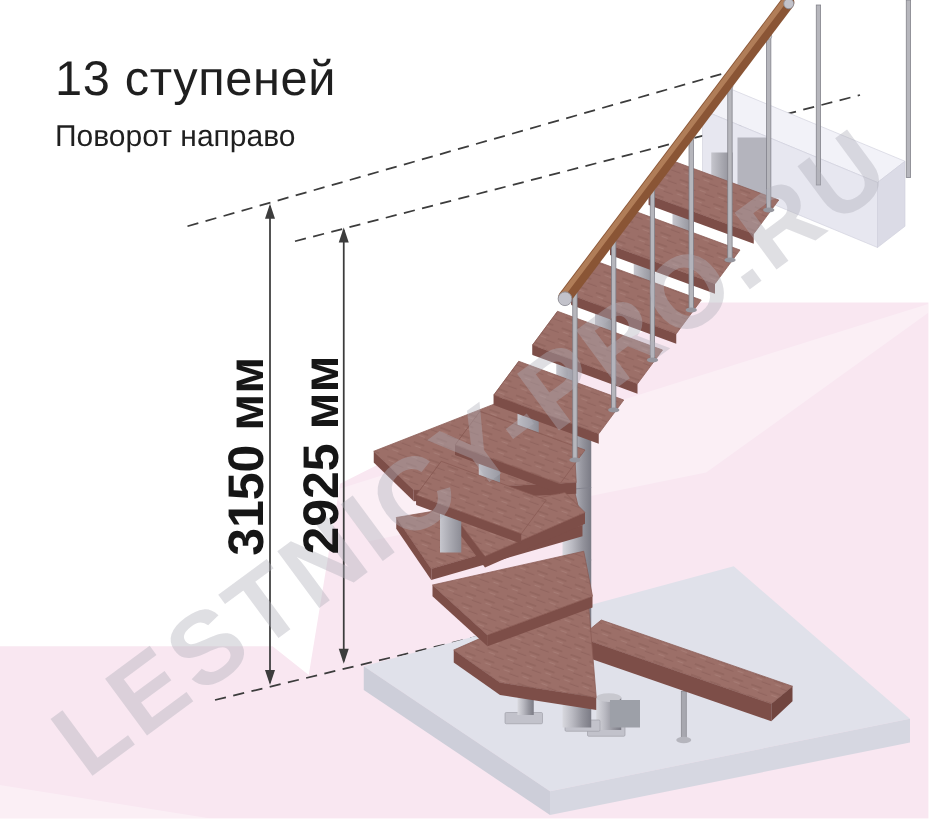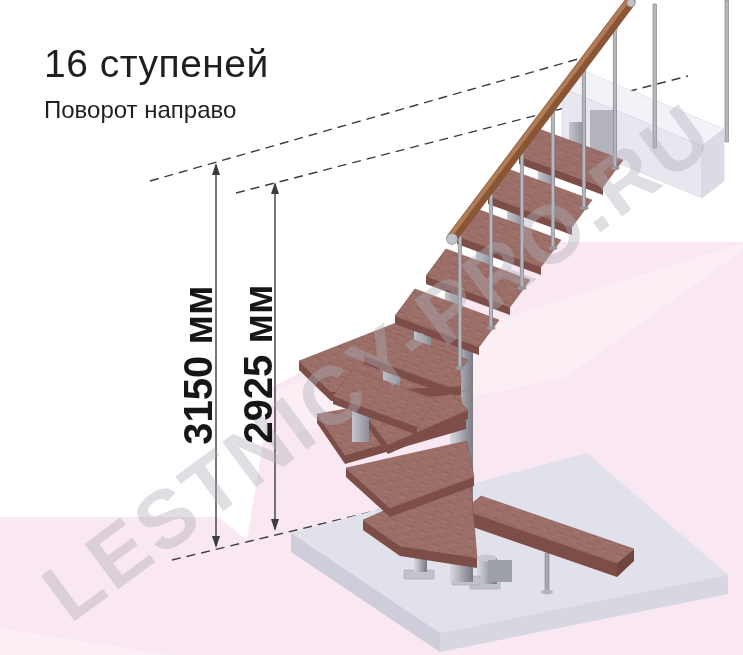--- a/index.html
+++ b/index.html
@@ -225,20 +225,20 @@
       <line x1="630" y1="2" x2="452" y2="238" stroke="#8a5535" stroke-width="11" stroke-linecap="round"></line>
       <line x1="628" y1="0" x2="450" y2="236" stroke="#b5825c" stroke-width="4" stroke-linecap="round" opacity="0.9"></line>
       <circle cx="452" cy="239" r="5.5" fill="#c2c2ca" stroke="#8e8e96" stroke-width="0.7"></circle>
       <circle cx="631" cy="3" r="4" fill="#c2c2ca" stroke="#8e8e96" stroke-width="0.7"></circle>
     </g>
   </svg>
 
   <div class="watermark">LESTNICY-PRO.RU</div>
 
   <div class="header">
-    <div class="title">16 ступеней</div>
+    <div class="title">13 ступеней</div>
     <div class="subtitle">Поворот направо</div>
   </div>
 
   <div class="dim-label h3150">3150 мм</div>
   <div class="dim-label h2925">2925 мм</div>
 
 </div>
 
 </body></html>

